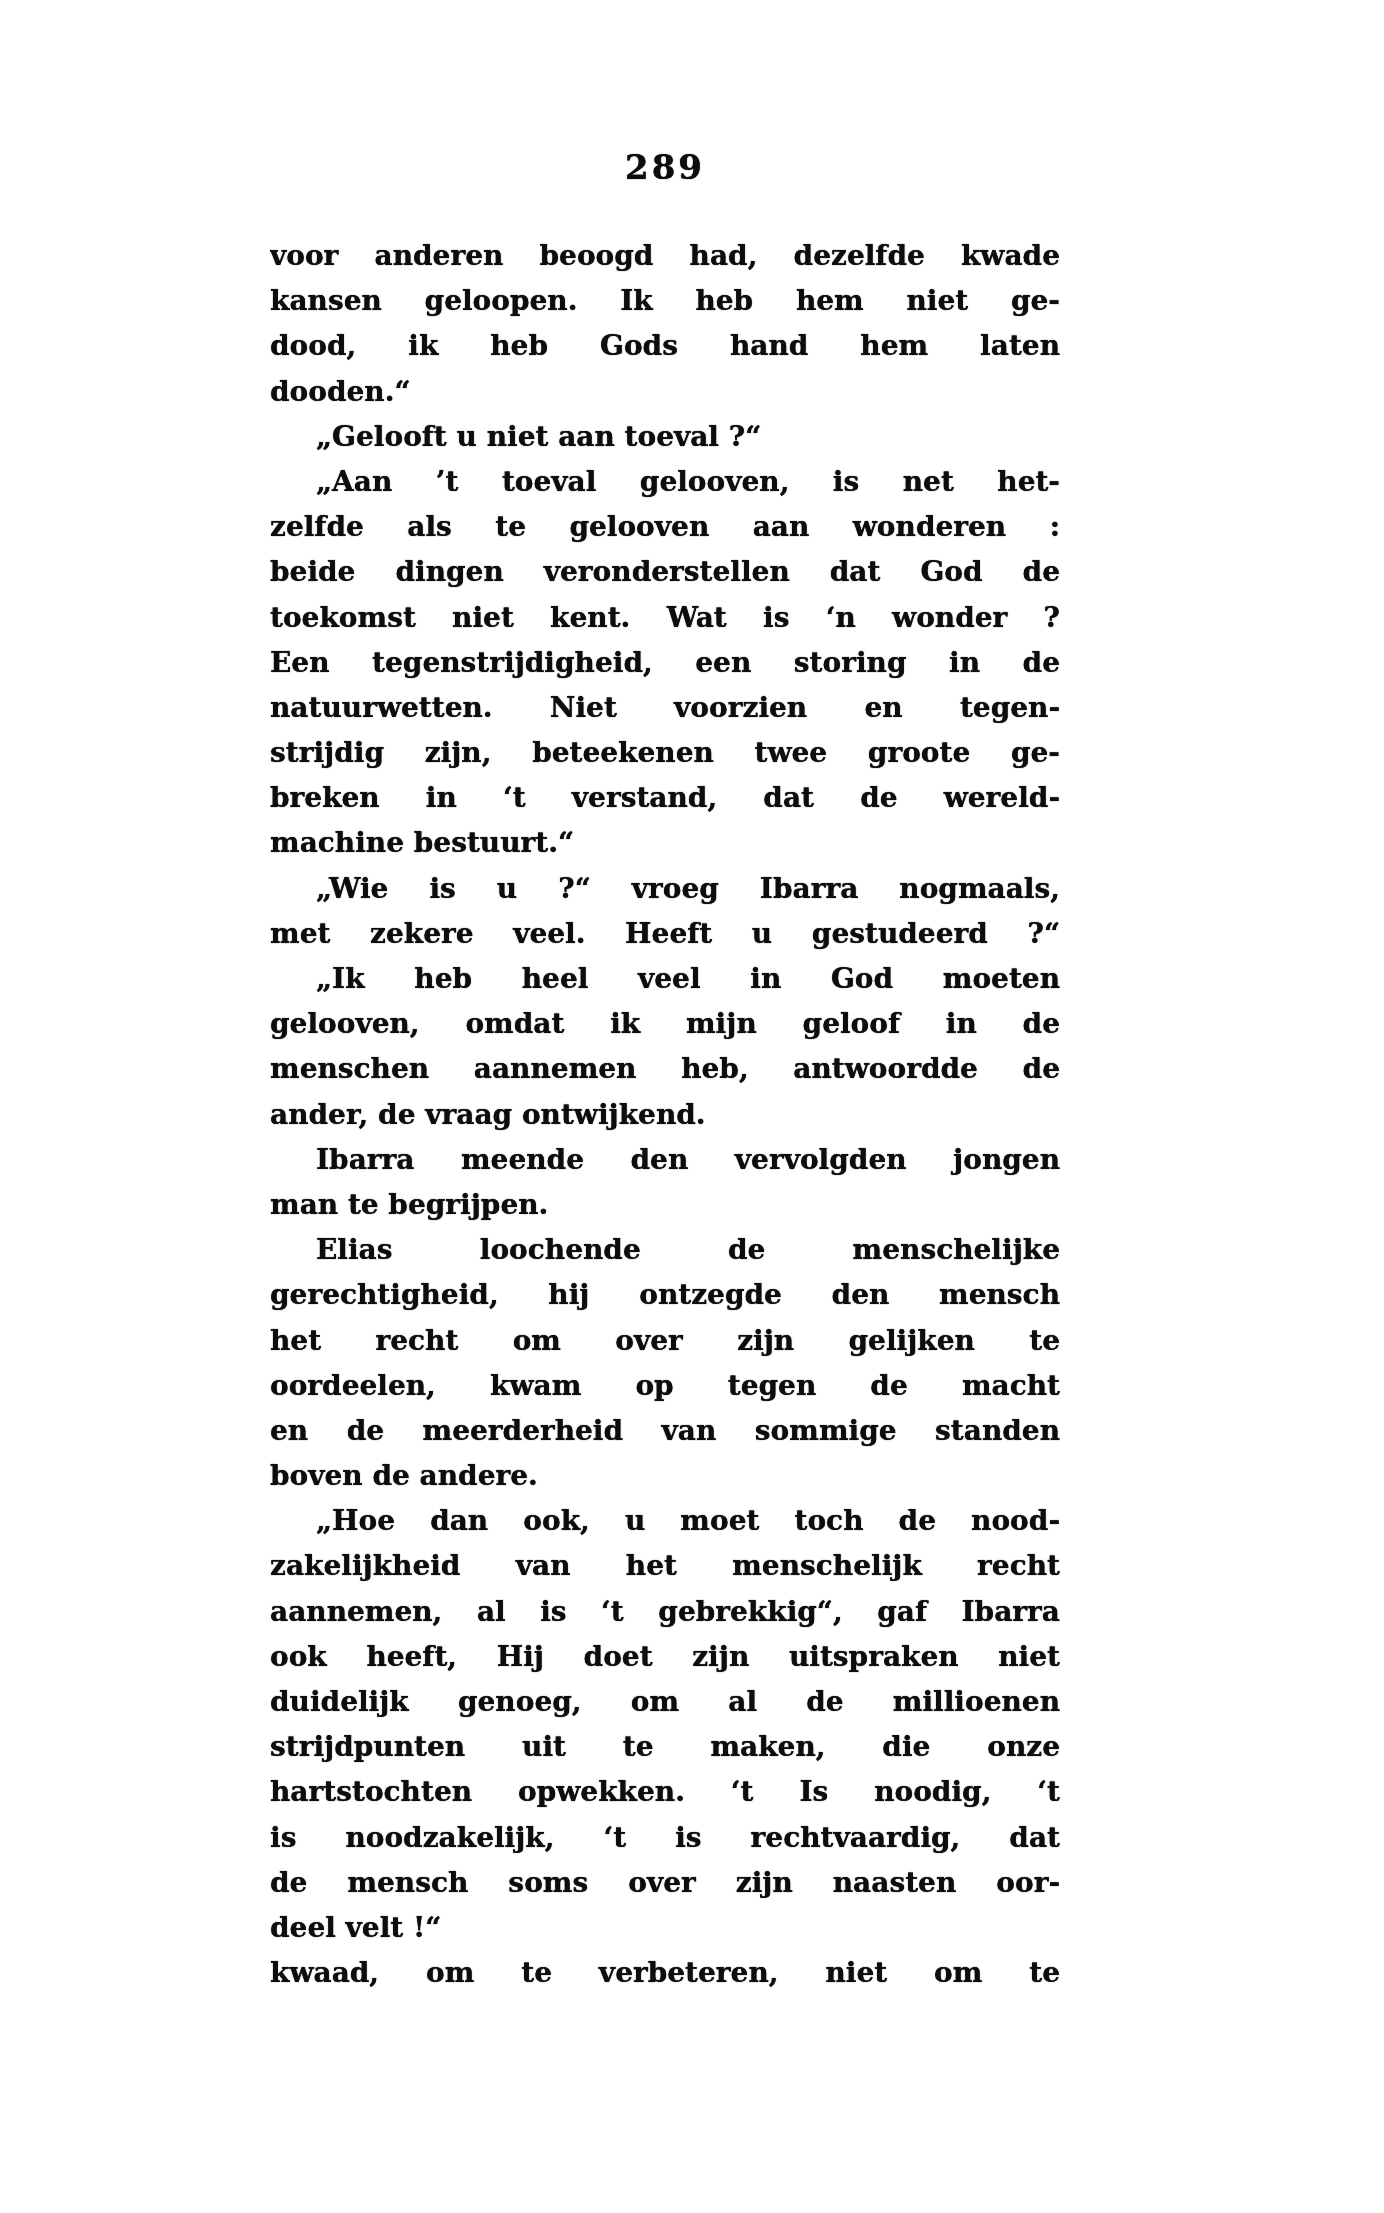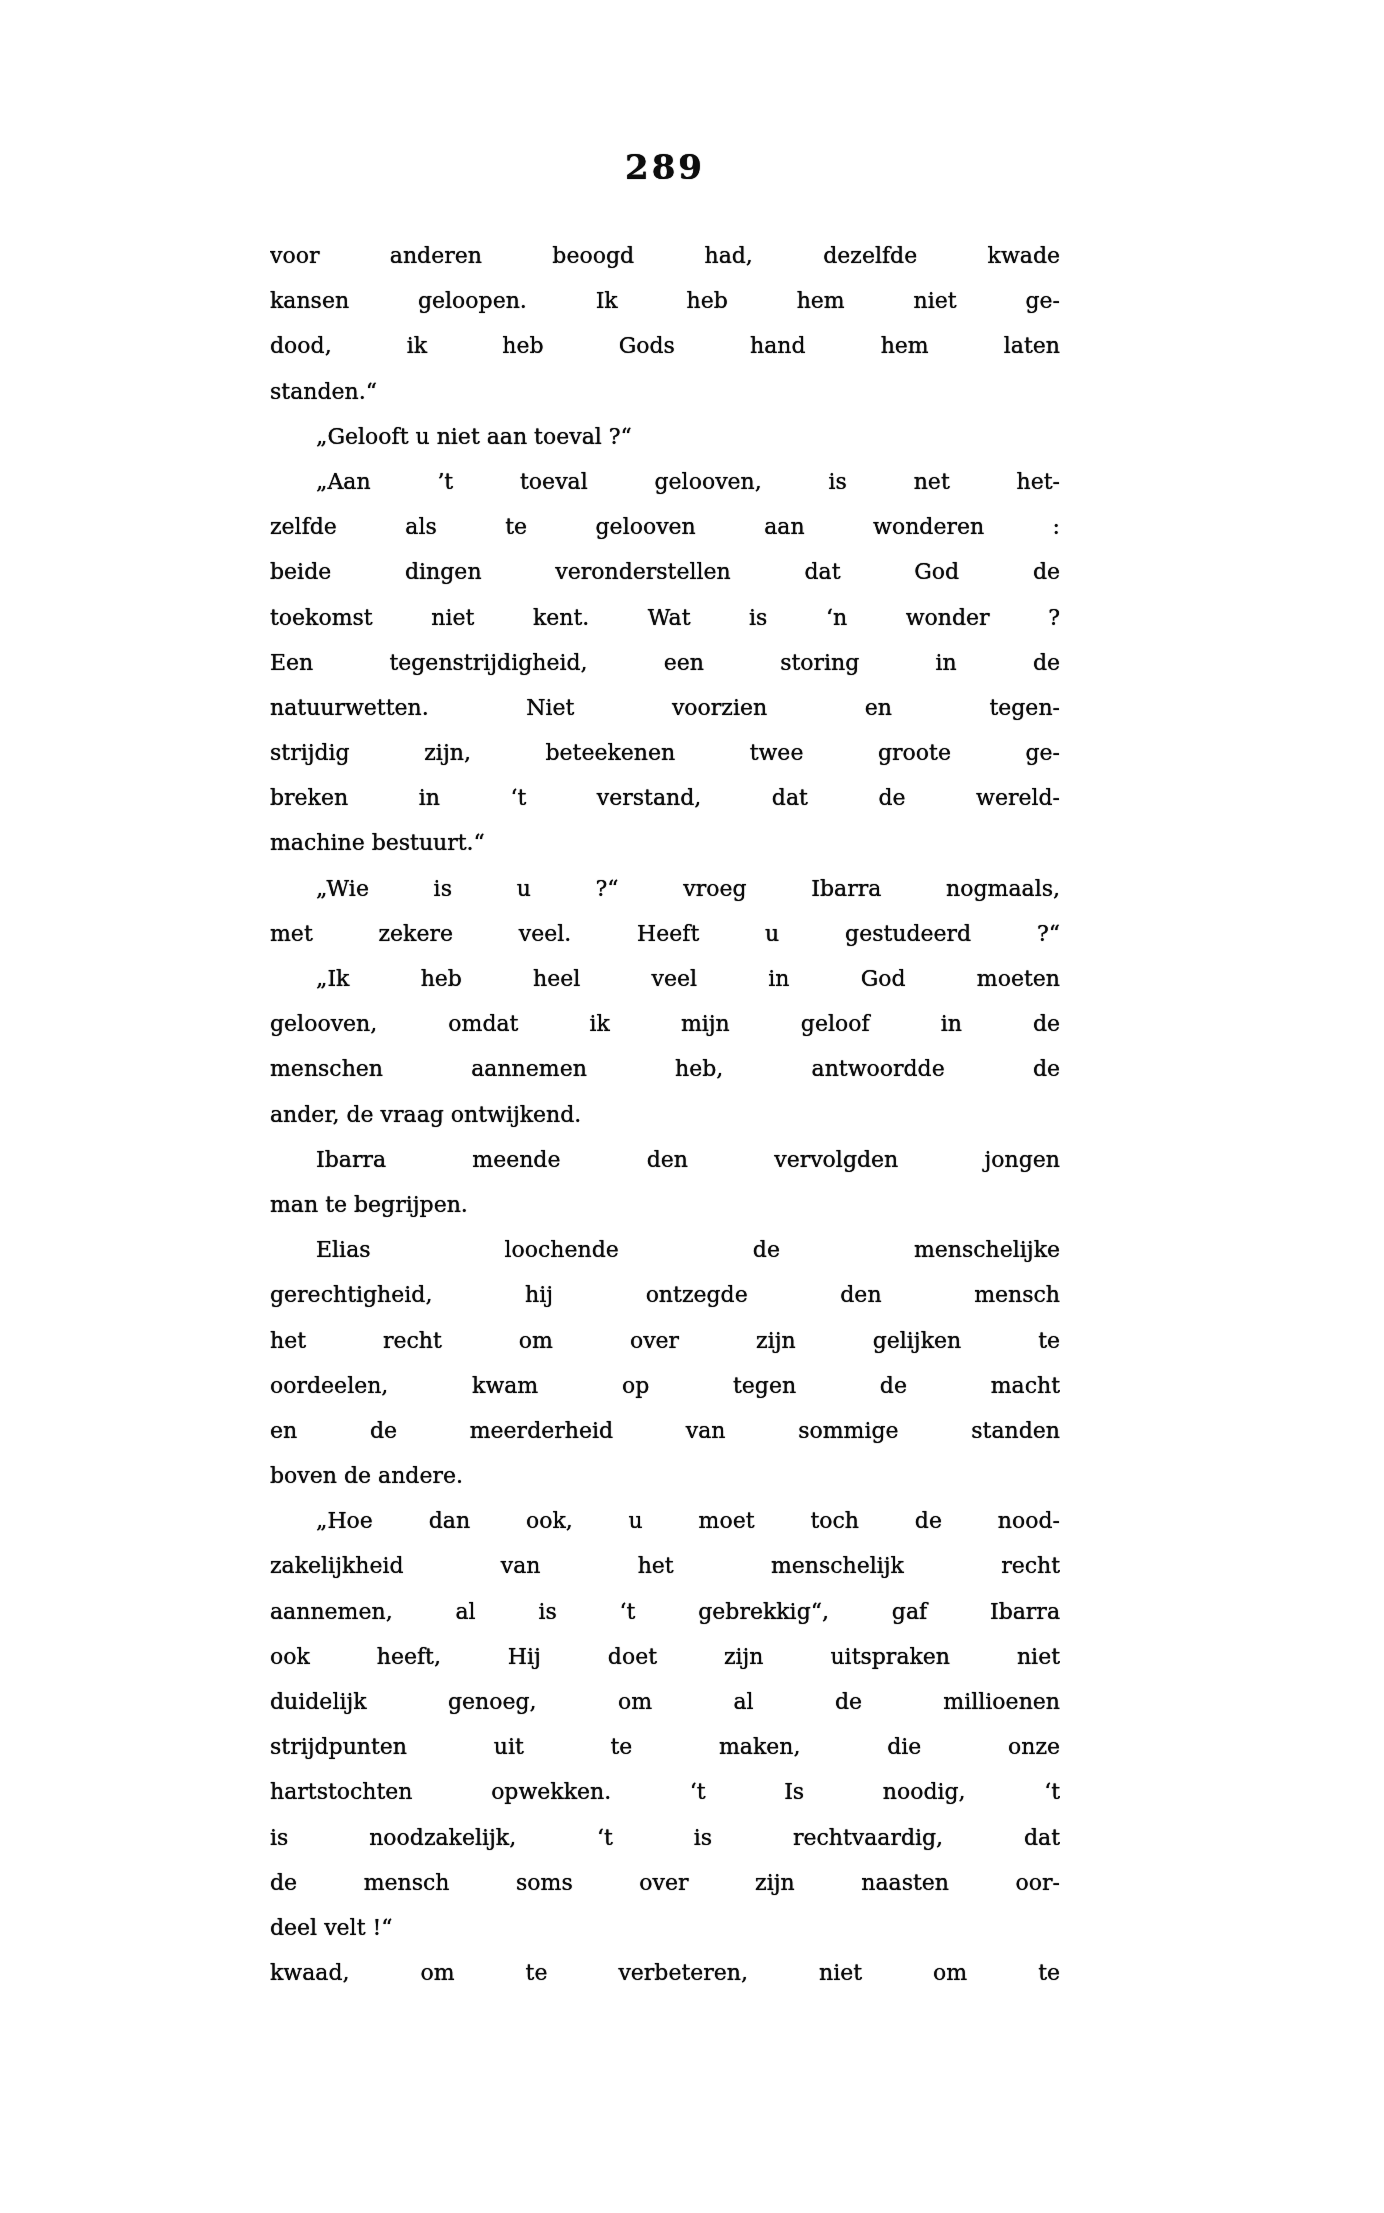--- a/index.html
+++ b/index.html
@@ -28,22 +28,22 @@
     letter-spacing: 3px;
     text-shadow: 0 0 1px #000;
   }
   .text-block {
     position: absolute;
     left: 270px;
     top: 222px;
     width: 790px;
   }
   .line {
-    font-size: 22px;
-    font-weight: 400;
+    font-size: 28px;
+    font-weight: 700;
     line-height: 45.2px;
     height: 45.2px;
     overflow: hidden;
     text-align: justify;
     text-align-last: justify;
     text-shadow: 0 0 1px #000;
     white-space: normal;
   }
   
   .line:not(.no-just)::after {
@@ -62,21 +62,21 @@
 </style>
 </head>
 <body>
 
 <div class="page">
   <div class="page-number">289</div>
   <div class="text-block">
       <div class="line">voor anderen beoogd had, dezelfde kwade</div>
       <div class="line">kansen geloopen. Ik heb hem niet ge-</div>
       <div class="line">dood, ik heb Gods hand hem laten</div>
-      <div class="line no-just">standen.“</div>
+      <div class="line no-just">dooden.“</div>
       <div class="line indent no-just">„Gelooft u niet aan toeval ?“</div>
       <div class="line indent">„Aan ’t toeval gelooven, is net het-</div>
       <div class="line">zelfde als te gelooven aan wonderen :</div>
       <div class="line">beide dingen veronderstellen dat God de</div>
       <div class="line">toekomst niet kent. Wat is ‘n wonder ?</div>
       <div class="line">Een tegenstrijdigheid, een storing in de</div>
       <div class="line">natuurwetten. Niet voorzien en tegen-</div>
       <div class="line">strijdig zijn, beteekenen twee groote ge-</div>
       <div class="line">breken in ‘t verstand, dat de wereld-</div>
       <div class="line no-just">machine bestuurt.“</div>

